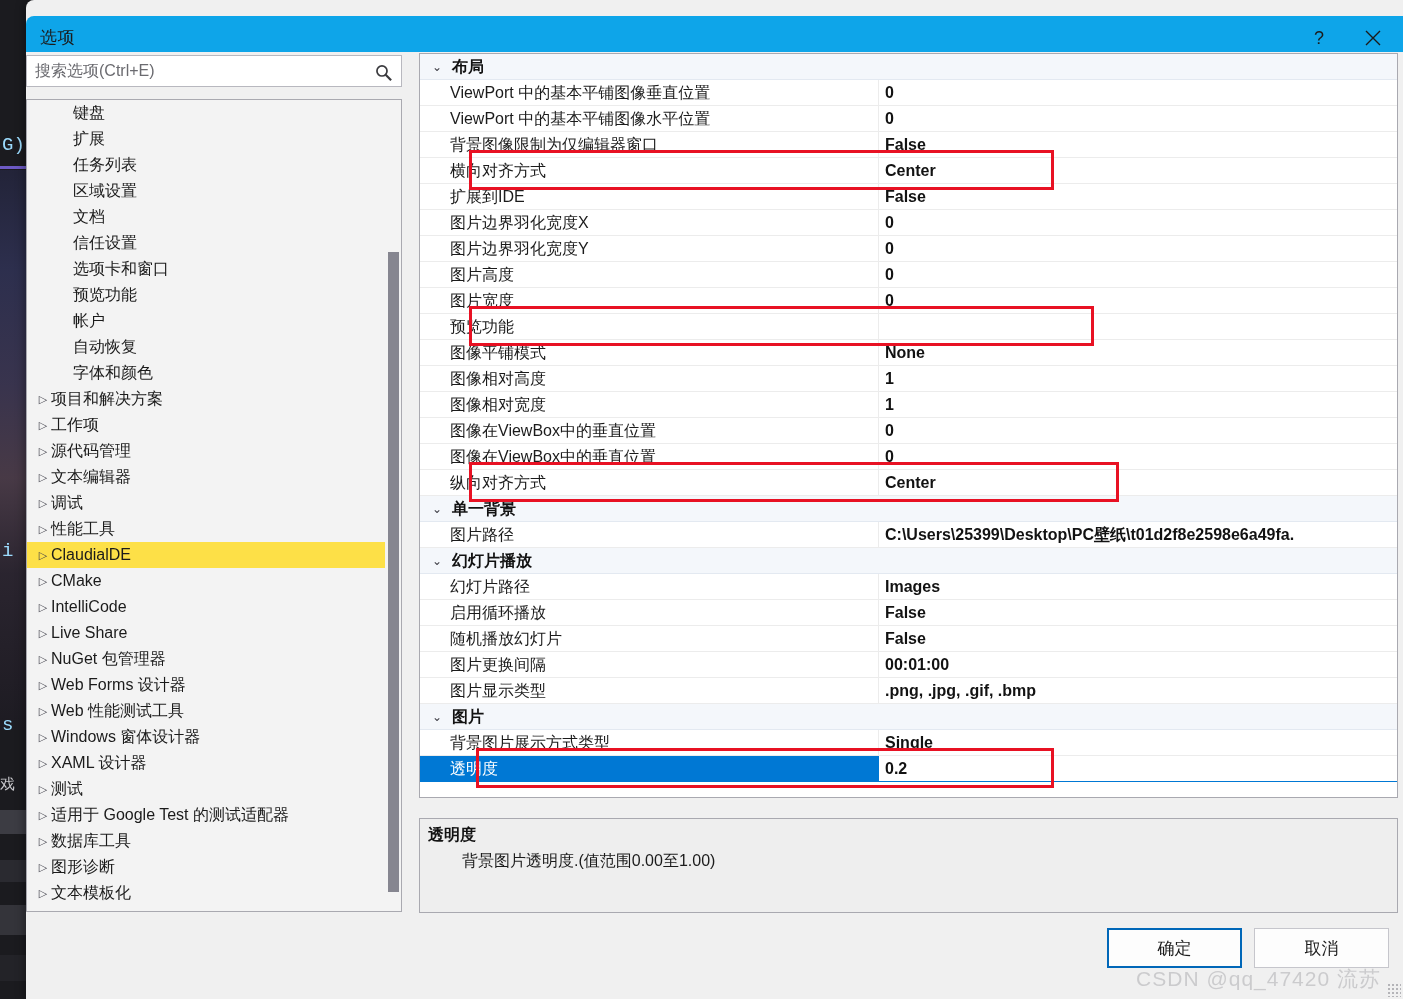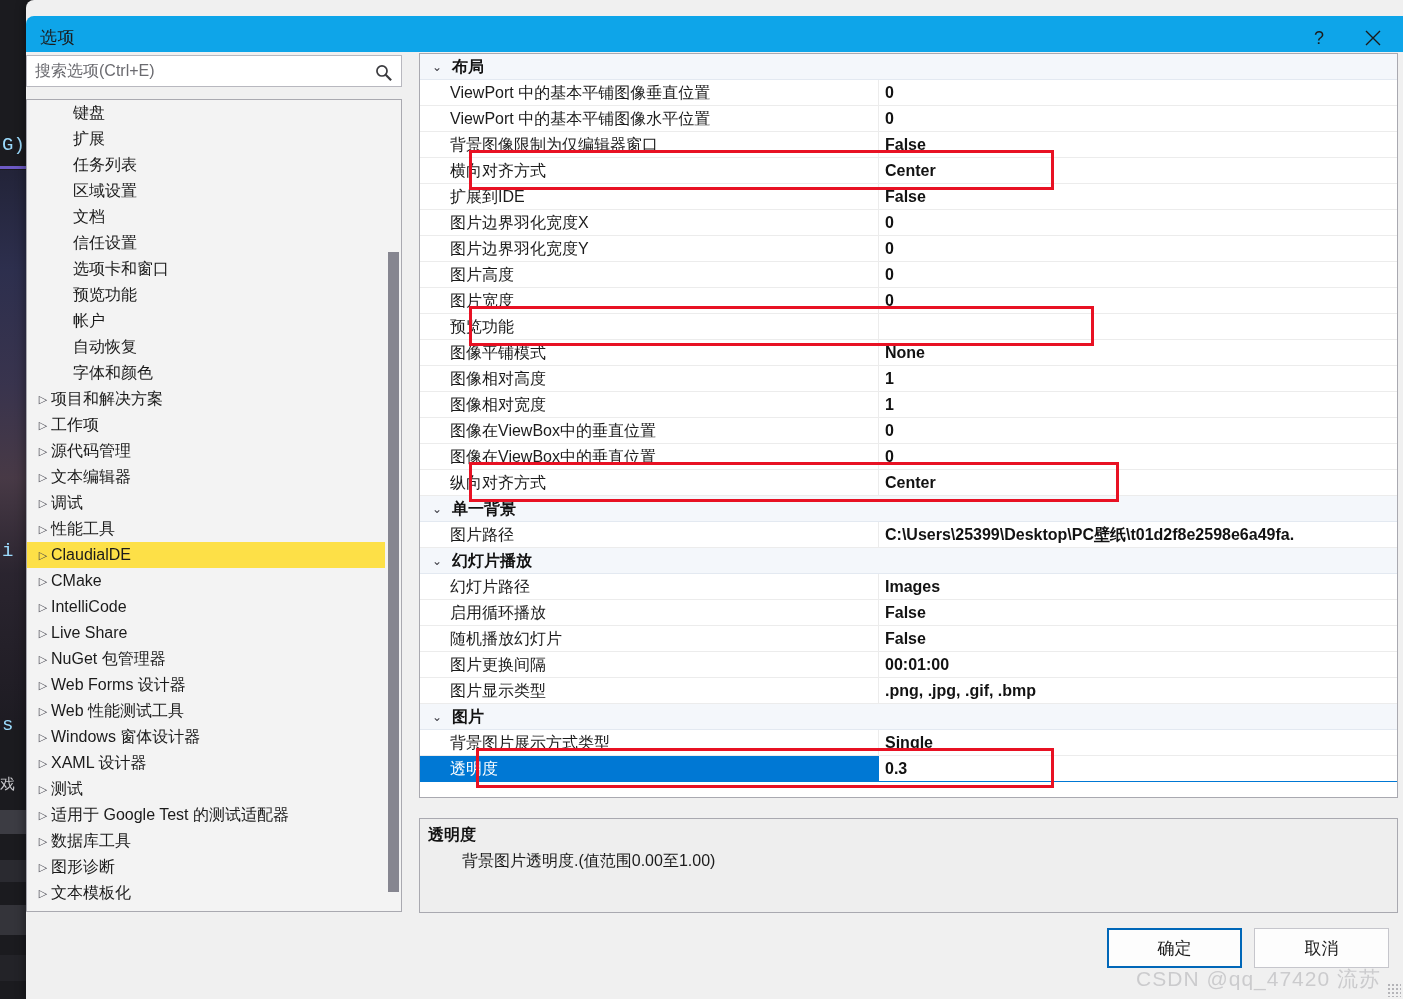--- a/index.html
+++ b/index.html
@@ -386,21 +386,21 @@
         </div>
         <div class="prop-row">
           <span class="divider"></span>
           <span class="name">背景图片展示方式类型</span>
           <span class="value">Single</span>
         </div>
         <div class="prop-row selected">
           <div class="valcell"></div>
           <span class="divider"></span>
           <span class="name">透明度</span>
-          <span class="value">0.3</span>
+          <span class="value">0.2</span>
         </div>
       </div>
   </div>
 
   <div id="annotations">
       <div class="redbox" style="left: 443px; top: 150px; width: 585px; height: 40px;"></div>
       <div class="redbox" style="left: 443px; top: 306px; width: 625px; height: 40px;"></div>
       <div class="redbox" style="left: 443px; top: 462px; width: 650px; height: 40px;"></div>
       <div class="redbox" style="left: 450px; top: 748px; width: 578px; height: 40px;"></div>
     </div>

